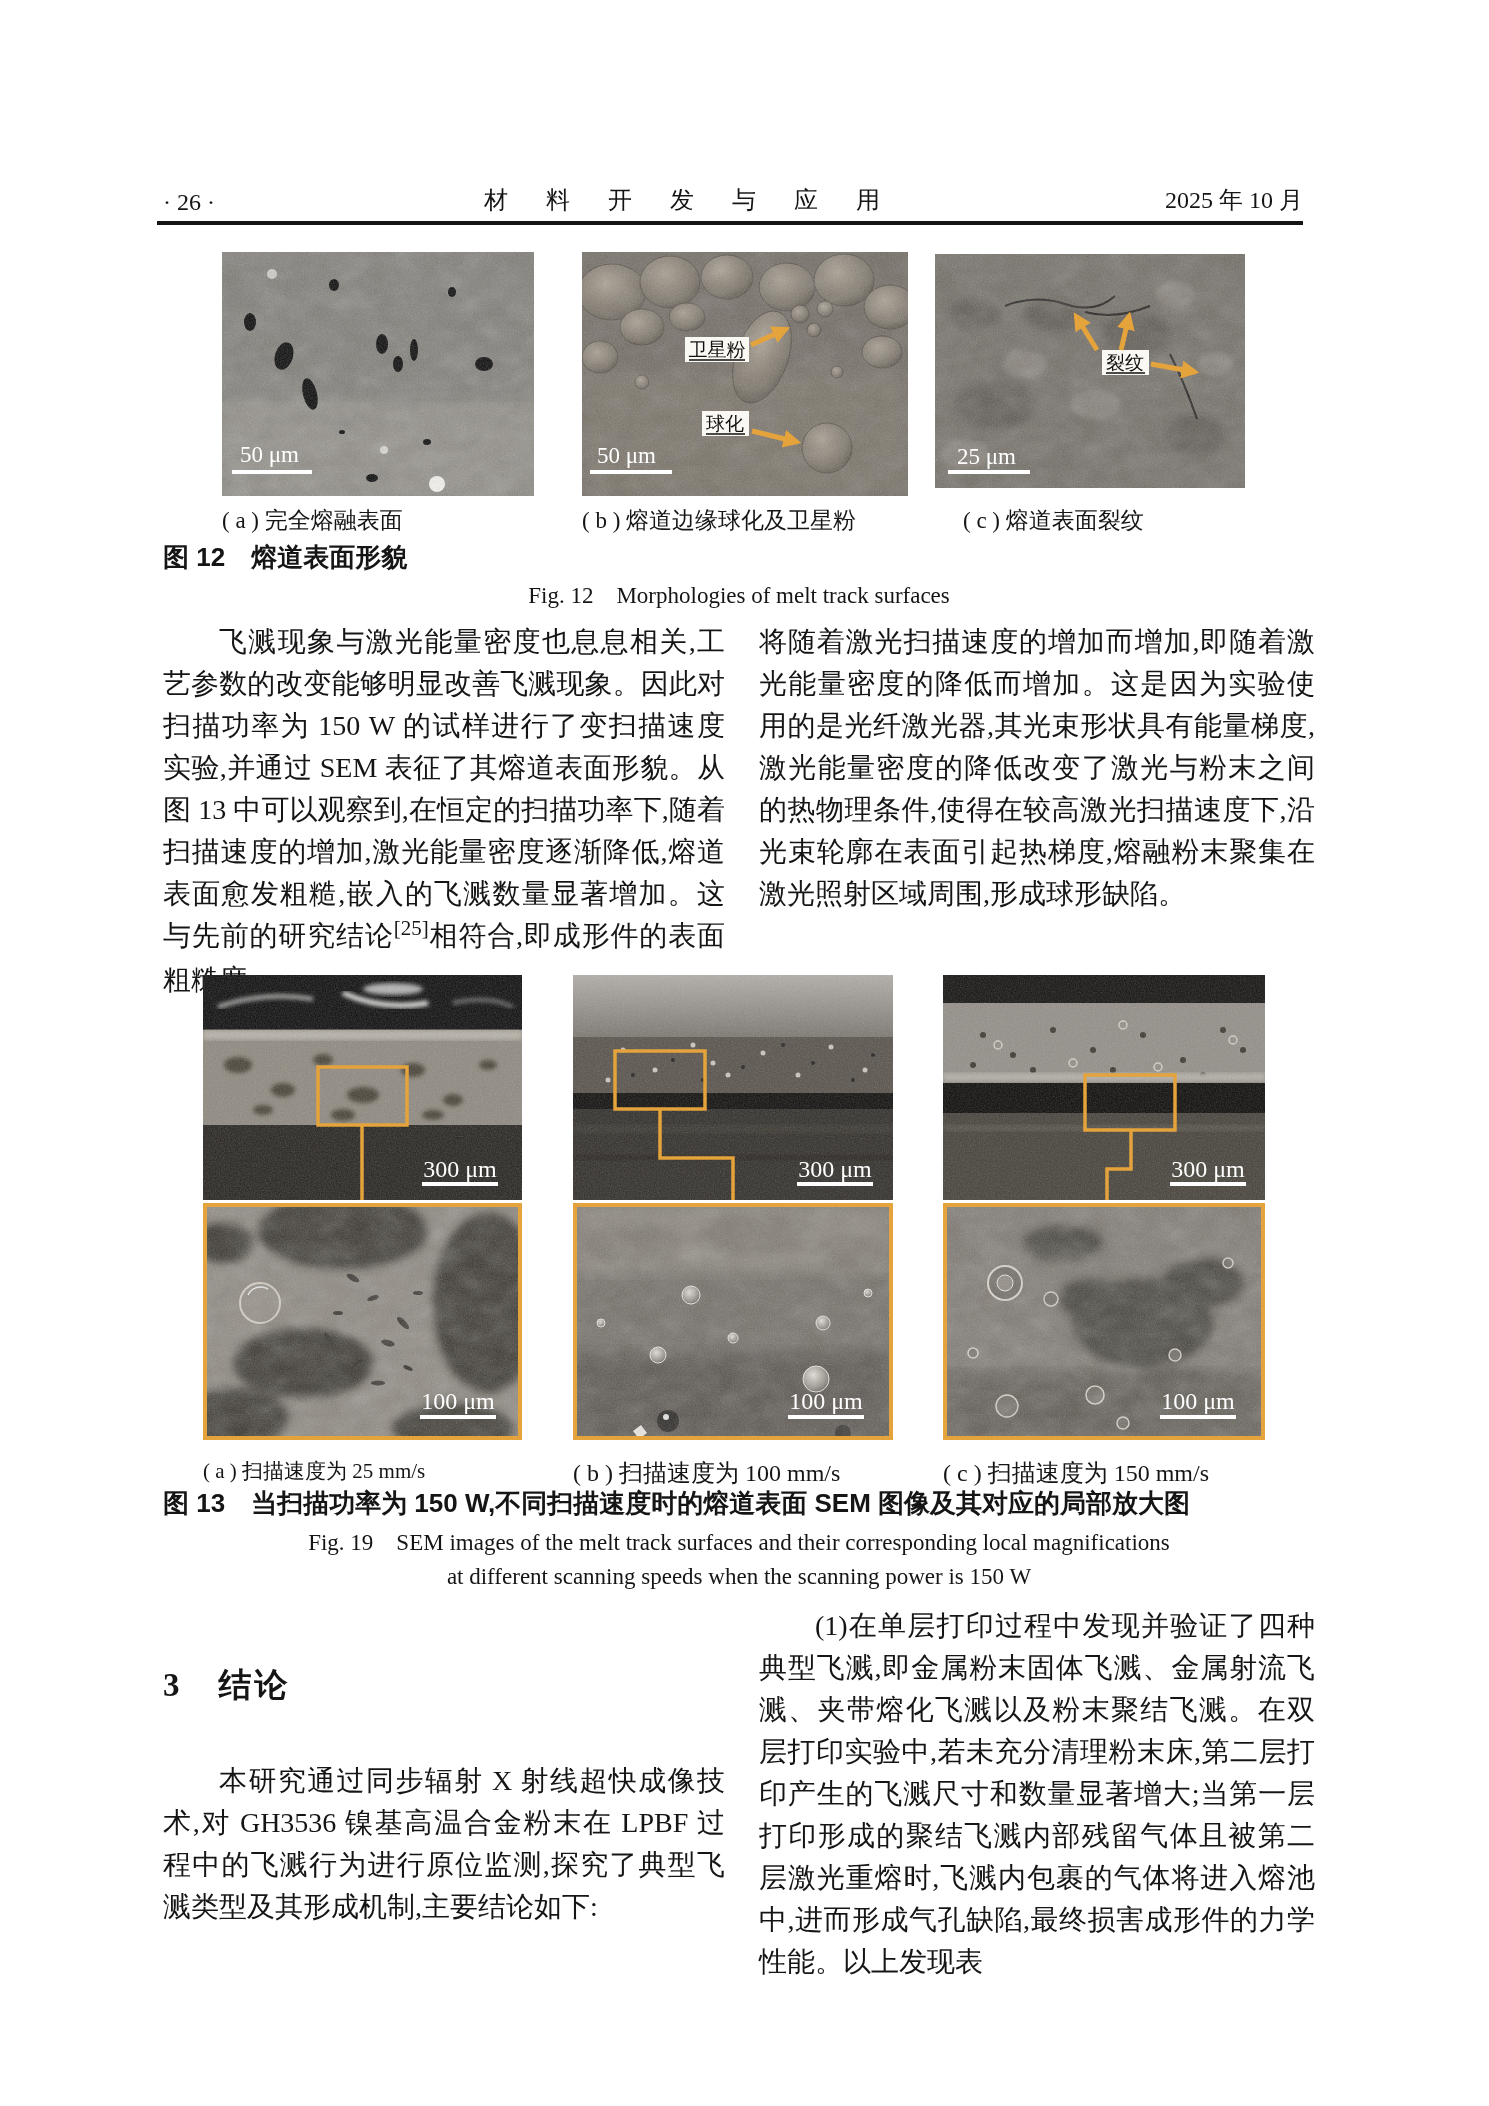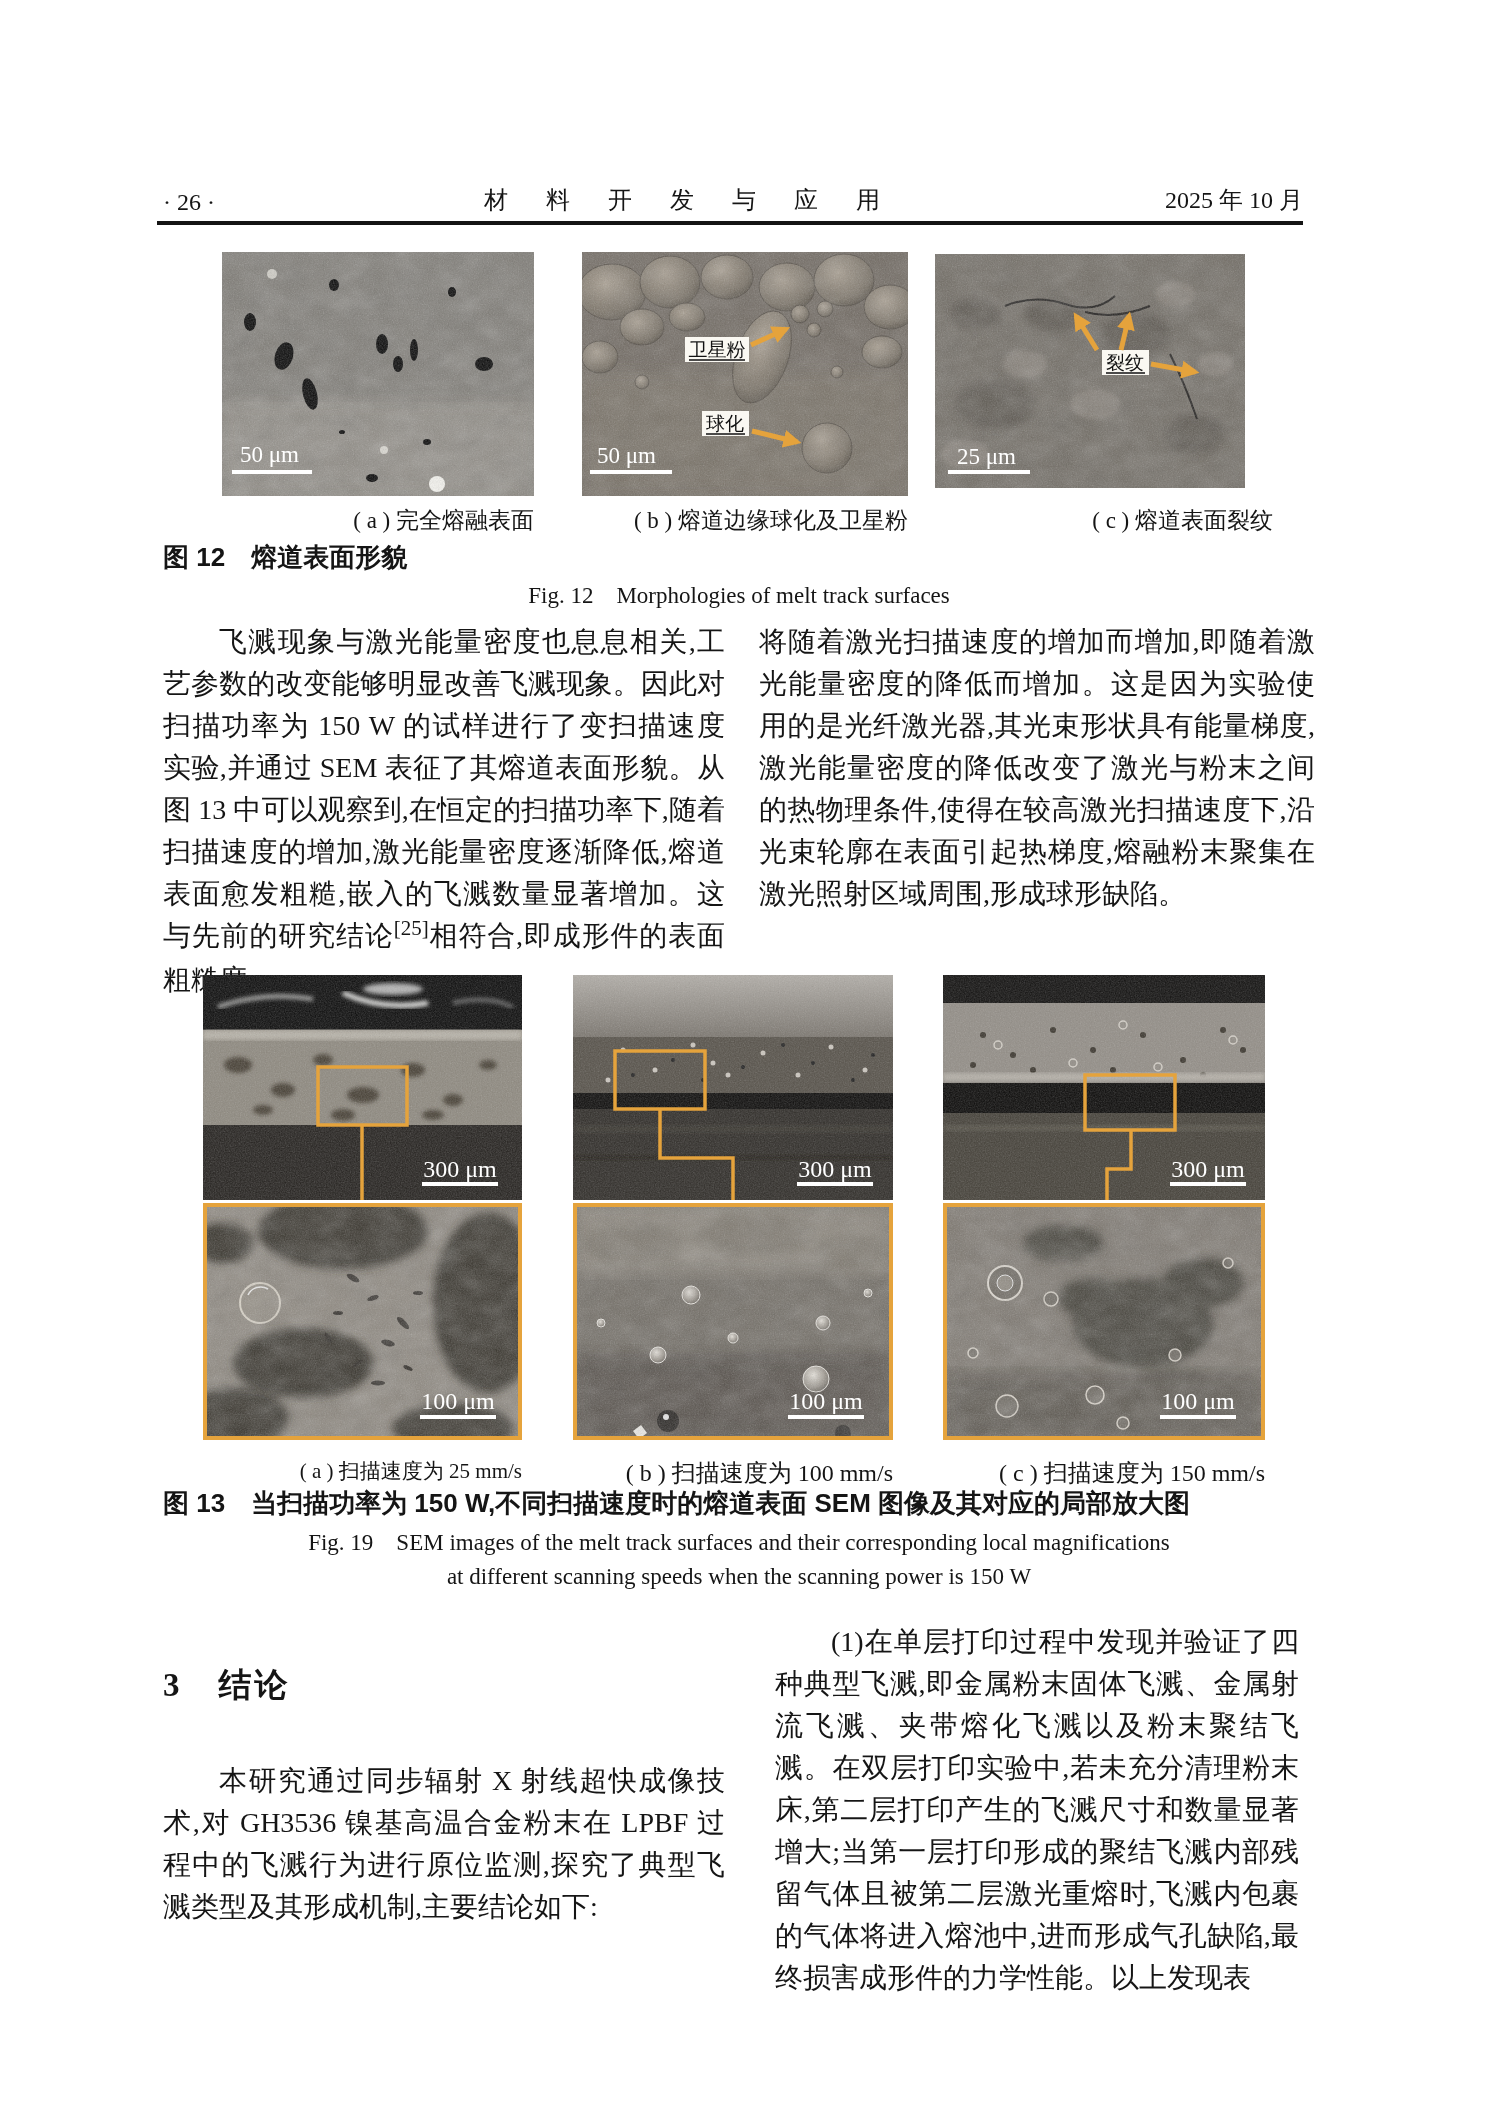--- a/index.html
+++ b/index.html
@@ -6,21 +6,21 @@
   .page{position:relative;width:1489px;height:2106px;background:#ffffff;overflow:hidden;
         font-family:"Liberation Serif","DejaVu Serif",serif;color:#151515;}
   
   .hdr{position:absolute;top:184px;left:163px;width:1140px;display:flex;
        justify-content:space-between;align-items:flex-end;font-size:24px;}
   .hdr .jt{letter-spacing:16px;}
   .hrule{position:absolute;top:221px;left:157px;width:1146px;height:4px;background:#141414;}
   
   .fig12{position:absolute;top:252px;left:163px;width:1152px;height:300px;}
   .fig12 svg,.fig13 svg{position:absolute;display:block;}
-  .pcap{position:absolute;text-align:right;font-size:23px;white-space:nowrap;}
+  .pcap{position:absolute;text-align:left;font-size:23px;white-space:nowrap;}
   .capzh{position:absolute;left:163px;width:1152px;text-align:left;
          font-family:"Liberation Sans","DejaVu Sans",sans-serif;font-weight:bold;font-size:26px;}
   .capen{position:absolute;left:163px;width:1152px;text-align:center;font-size:23px;}
   
   .para{font-size:28px;line-height:42px;text-align:justify;text-justify:inter-ideograph;}
   .ind{text-indent:2em;}
   .col{position:absolute;}
   .refsup{font-size:21px;position:relative;top:-10px;}
   .fig13{position:absolute;top:975px;left:163px;width:1152px;height:520px;}
   
@@ -442,16 +442,16 @@
   <div class="capen" style="top:1564px">at different scanning speeds when the scanning power is 150 W</div>
 
   <div class="h2">
     <span>3</span><span class="htxt">结论</span>
   </div>
 
   <div class="col" style="top:1760px;left:163px;width:562px">
     <p class="para ind" style="margin:0">本研究通过同步辐射 X 射线超快成像技术,对 GH3536 镍基高温合金粉末在 LPBF 过程中的飞溅行为进行原位监测,探究了典型飞溅类型及其形成机制,主要结论如下:</p>
   </div>
   <div class="col" style="top:1605px;left:759px;width:556px">
-    <p class="para ind" style="margin:16px">(1)在单层打印过程中发现并验证了四种典型飞溅,即金属粉末固体飞溅、金属射流飞溅、夹带熔化飞溅以及粉末聚结飞溅。在双层打印实验中,若未充分清理粉末床,第二层打印产生的飞溅尺寸和数量显著增大;当第一层打印形成的聚结飞溅内部残留气体且被第二层激光重熔时,飞溅内包裹的气体将进入熔池中,进而形成气孔缺陷,最终损害成形件的力学性能。以上发现表</p>
+    <p class="para ind" style="margin:0">(1)在单层打印过程中发现并验证了四种典型飞溅,即金属粉末固体飞溅、金属射流飞溅、夹带熔化飞溅以及粉末聚结飞溅。在双层打印实验中,若未充分清理粉末床,第二层打印产生的飞溅尺寸和数量显著增大;当第一层打印形成的聚结飞溅内部残留气体且被第二层激光重熔时,飞溅内包裹的气体将进入熔池中,进而形成气孔缺陷,最终损害成形件的力学性能。以上发现表</p>
   </div>
 
 </div>
 
 </body></html>

